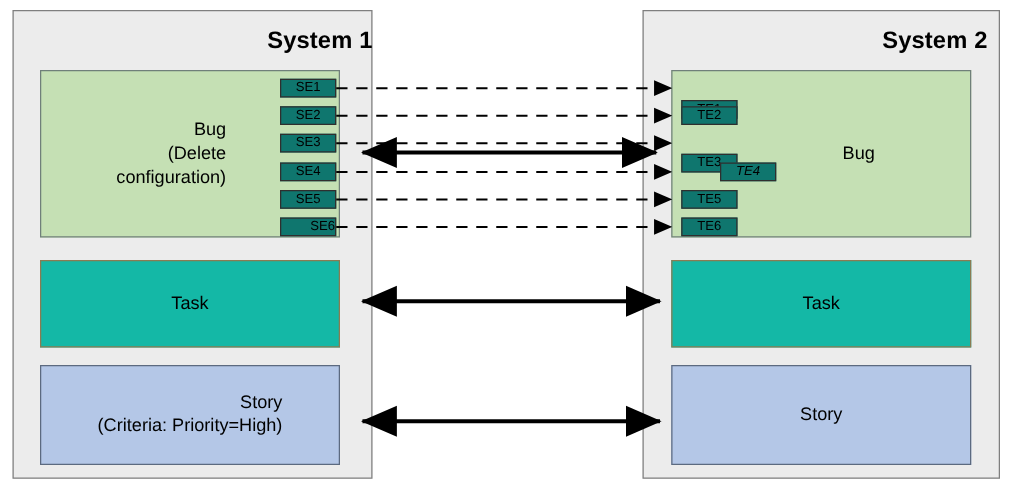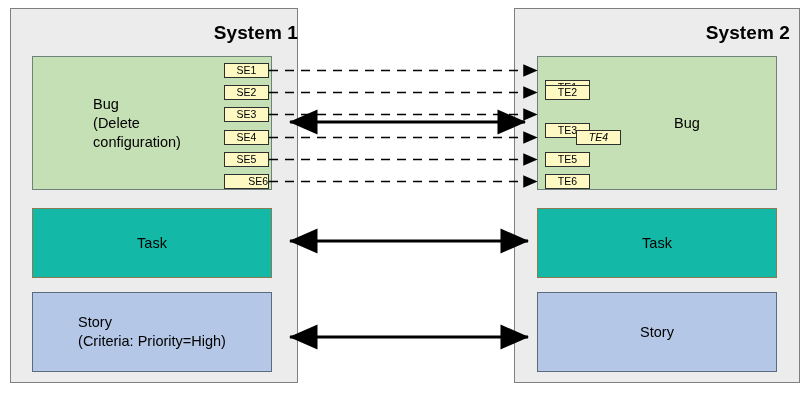--- a/index.html
+++ b/index.html
@@ -29,35 +29,35 @@
     letter-spacing:.1px;
   }
 
   .entity-box{
     position:absolute;
     box-sizing:border-box;
     border:1.5px solid #70807a;
     display:flex;
     align-items:center;
     justify-content:center;
-    text-align:left;
+    text-align:right;
     font-size:14.5px;
     color:#000000;
     line-height:19px;
   }
   .entity-box.bug{ background:#c5e0b4; border-color:#70807a; }
   .entity-box.task{ background:#14b8a6; border-color:#8a7b52; }
   .entity-box.story{ background:#b4c7e7; border-color:#5c6a80; }
   .entity-label{ white-space:pre-line; }
 
   .sub-box{
     position:absolute;
     box-sizing:border-box;
     width:45px;height:15px;
-    background:#fef9c3;
+    background:#0f766e;
     border:1.2px solid #2f2f2f;
     display:flex;
     align-items:center;
     justify-content:center;
     font-size:10.5px;
     line-height:1;
     color:#000000;
   }
 
   svg.overlay{position:absolute;left:0;top:0;width:812px;height:400px;pointer-events:none;}

